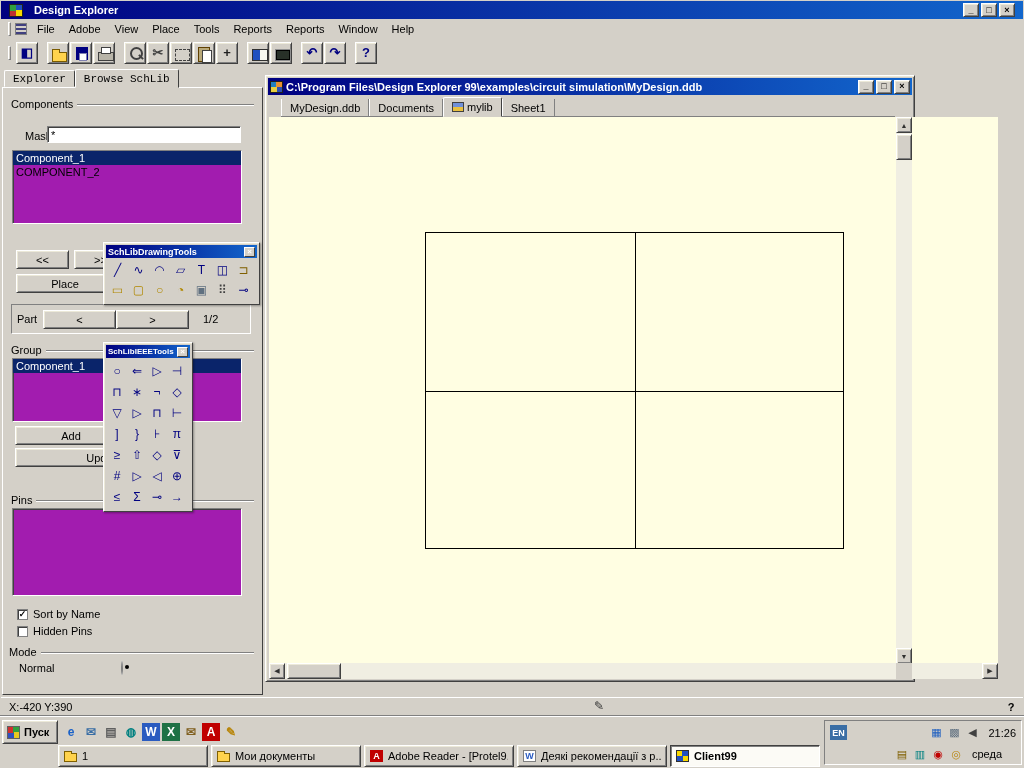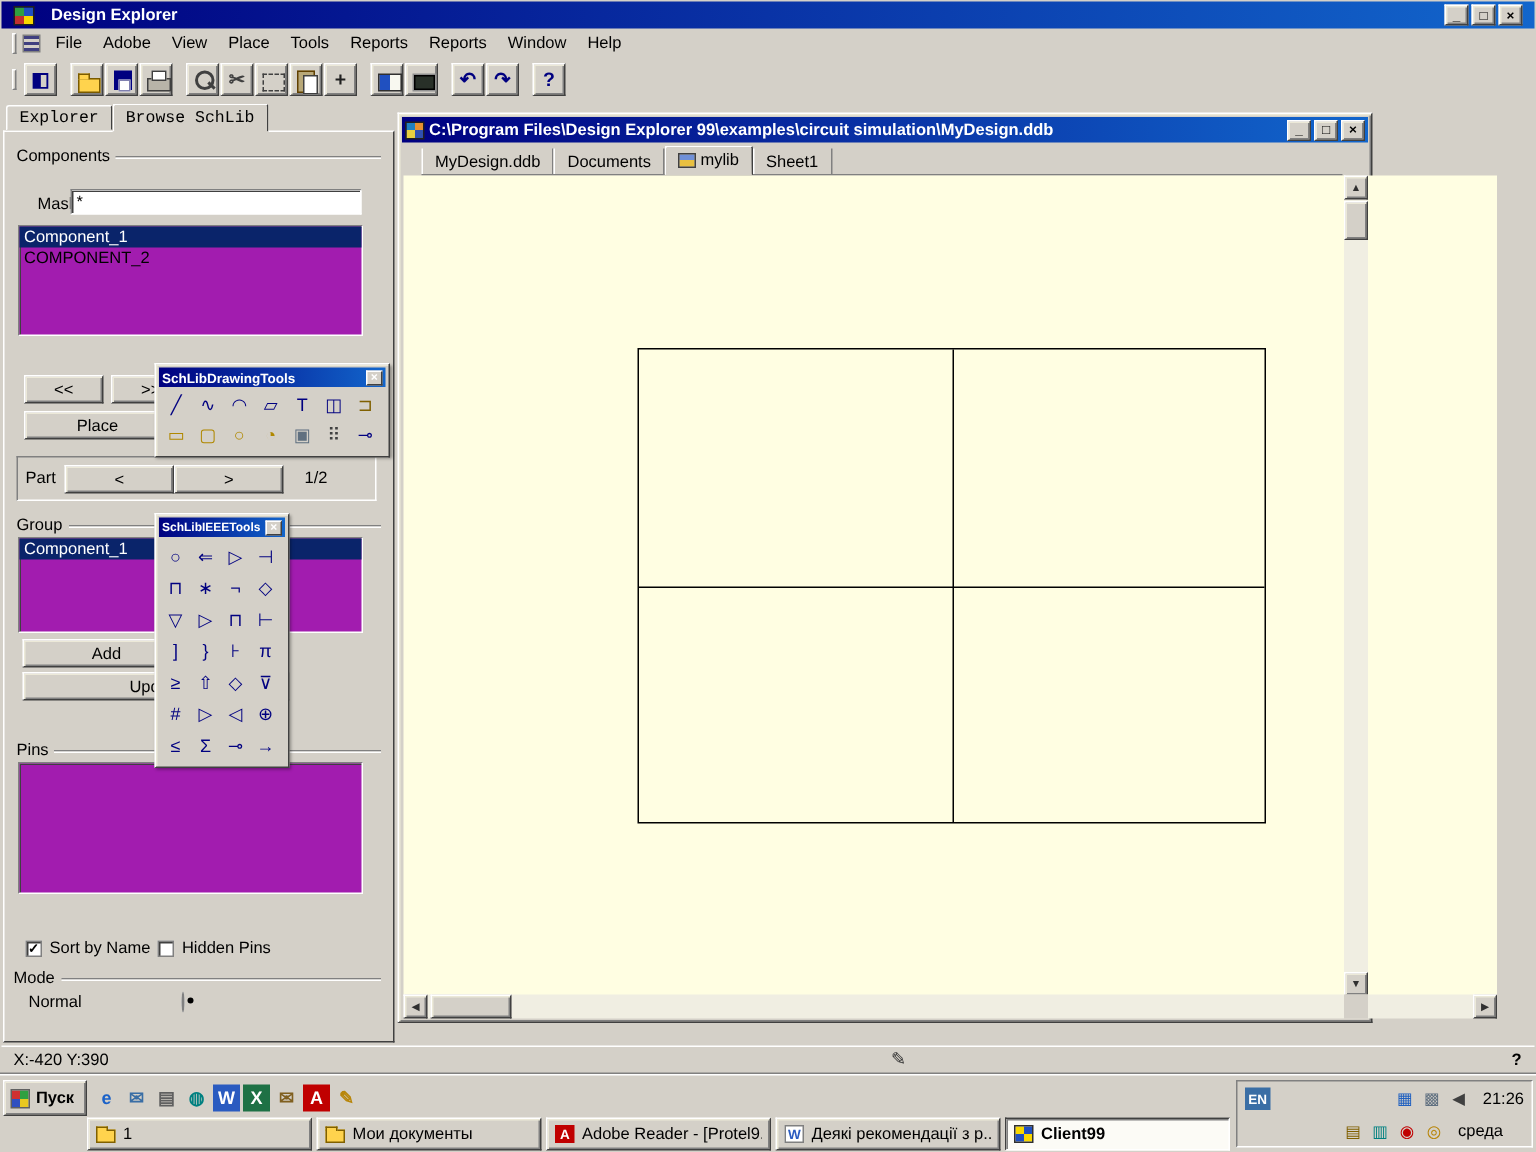--- a/index.html
+++ b/index.html
@@ -302,21 +302,21 @@
       </div>
     <div class="abs bvl btn pbtn" style="left:12px;top:338px;width:112px;height:19px;">Add</div>
     <div class="abs bvl btn pbtn" style="left:12px;top:360px;width:178px;height:19px;">Update</div>
 
     <div class="grp abs" style="left:8px;top:406px;right:8px;">
       <span>Pins</span>
         <span class="line"></span>
     </div>
     <div class="abs lb sunkw" style="left:9px;top:420px;width:230px;height:88px;"></div>
 
-    <div class="abs" style="left:14px;top:538px;display:flex;gap:5px;">
+    <div class="abs" style="left:14px;top:520px;display:flex;flex-direction:column;gap:5px;">
 
         <span class="flex" style="gap:5px;">
           <span class="cbox checked"></span>
           <span>Sort by Name</span>
         </span>
 
         <span class="flex" style="gap:5px;">
           <span class="cbox"></span>
           <span>Hidden Pins</span>
         </span>

